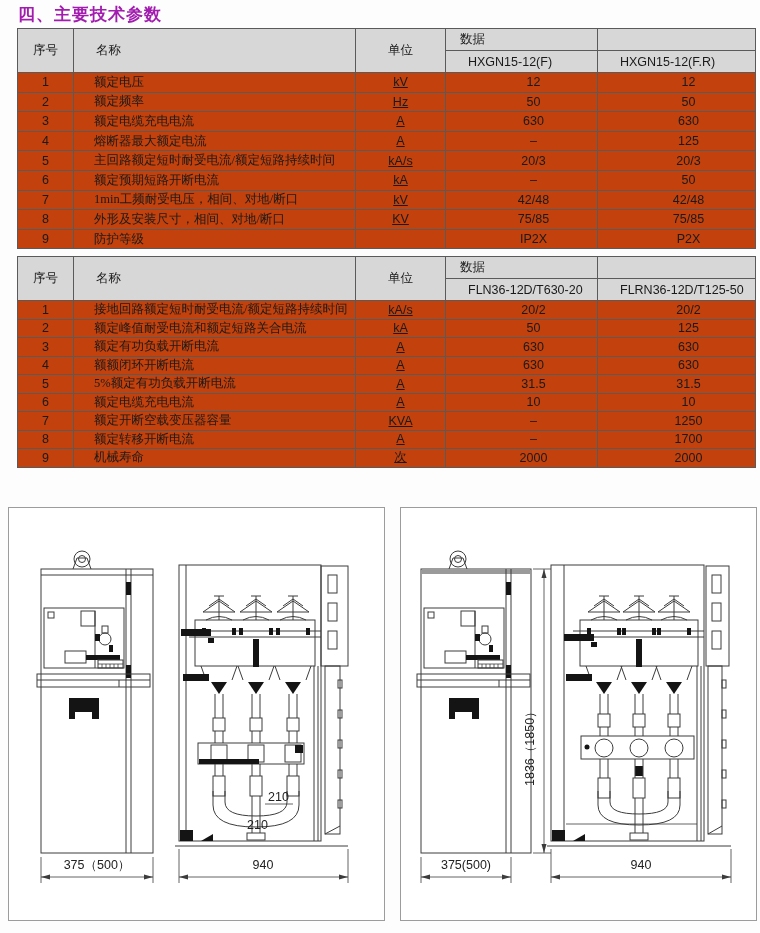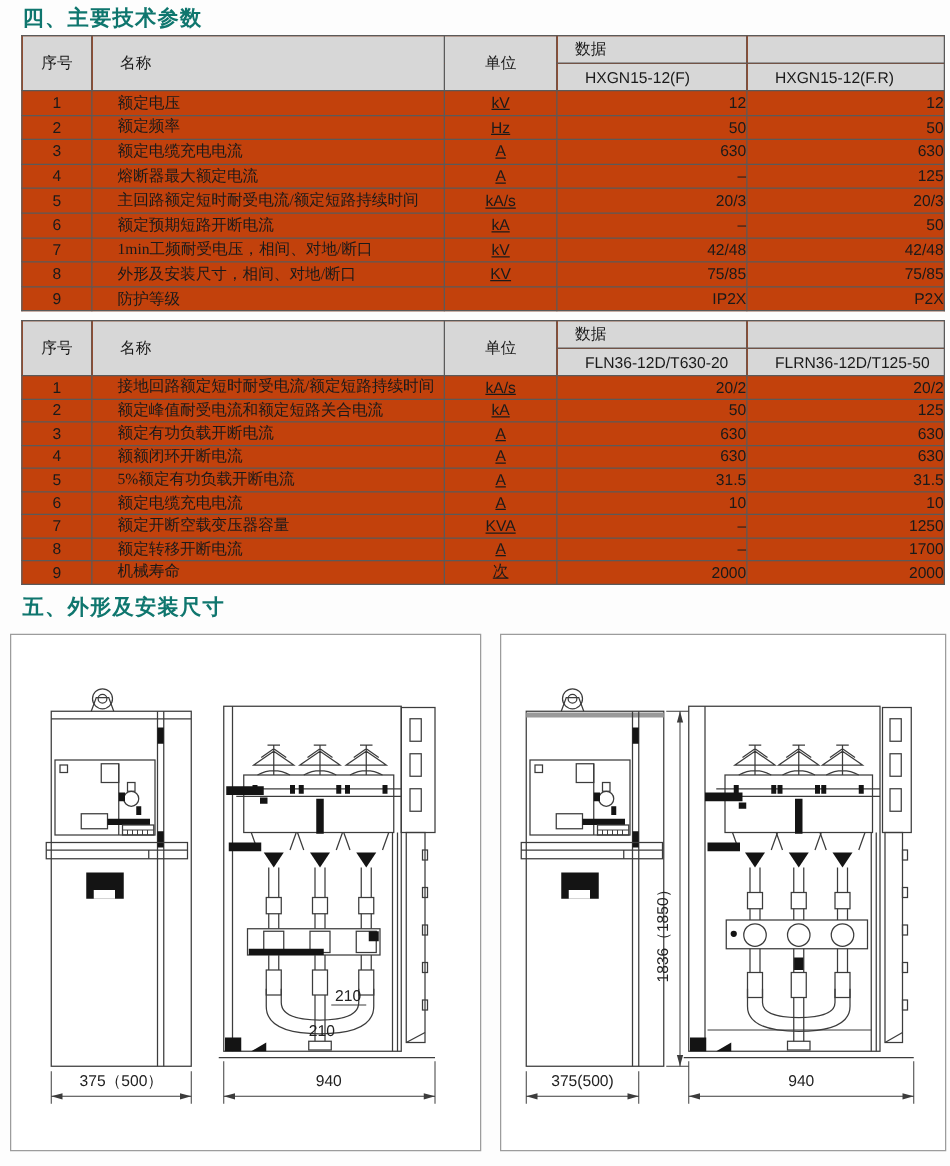--- a/index.html
+++ b/index.html
@@ -1,37 +1,37 @@
 <!DOCTYPE html>
 <html><head>
 <meta charset="utf-8">
 <style>
   html,body{margin:0;padding:0;background:#e8e8e8;}
   .page{position:relative;width:760px;height:933px;background:#fdfdfd;overflow:hidden;
         font-family:"Liberation Sans","DejaVu Sans",sans-serif;color:#1a1a1a;}
-  .sec-title{position:absolute;left:18px;font-size:17px;font-weight:bold;color:#0f766e;letter-spacing:1px;}
+  .sec-title{position:absolute;left:18px;font-size:17px;font-weight:bold;color:#a21caf;letter-spacing:1px;}
   #title4{top:3px;}
   #title5{top:474px;}
 
   table.params{position:absolute;left:17px;border-collapse:collapse;table-layout:fixed;width:738px;
                font-size:12.5px;background:#c2410c;}
   #table1{top:28px;}
   #table2{top:256px;}
   .params th,.params td{border:1px solid #5a5a5a;font-weight:normal;overflow:hidden;
                         white-space:nowrap;vertical-align:middle;padding:0;}
   .params thead th{background:#d7d7d7;height:21px;text-align:left;}
   .params thead th.hc{text-align:center;}
   .params thead th.hd{padding-left:14px;}
   .params thead th.hm{padding-left:22px;}
   #table1 tbody td{height:18.6px;}
   #table2 tbody td{height:17.5px;}
   td.c-no{text-align:center;}
   td.c-name{padding-left:20px;text-align:left;font-family:Liberation Serif, serif;}
   td.c-unit{text-align:center;text-decoration:underline;}
-  td.c-v{padding-left:24px;text-align:right;}
+  td.c-v{padding-left:24px;text-align:center;}
 
   .panel{position:absolute;top:507px;background:#ffffff;border:1px solid #9c9c9c;}
   #panel-left{left:8px;width:375px;height:412px;}
   #panel-right{left:400px;width:355px;height:412px;}
   .panel svg{display:block;width:100%;height:100%;}
   .ln{stroke:#3c3c3c;stroke-width:1;fill:none;}
   .lnt{stroke:#3c3c3c;stroke-width:0.8;fill:none;}
   .blk{fill:#141414;stroke:none;}
   .wht{fill:#ffffff;stroke:#3c3c3c;stroke-width:1;}
   .dim{stroke:#3c3c3c;stroke-width:0.8;fill:none;}
@@ -214,21 +214,20 @@
         <tr>
           <td class="c-no">9</td>
           <td class="c-name">机械寿命</td>
           <td class="c-unit">次</td>
           <td class="c-v">2000</td>
           <td class="c-v">2000</td>
         </tr>
     </tbody>
   </table>
 
-  <div class="sec-title" id="title5">五、外形及安装尺寸</div>
 
   <div class="panel" id="panel-left">
     <svg viewBox="0 0 375 412">
 
       <g>
         <path class="ln" d="M64,61 L68,50 L78,50 L82,61"></path>
         <circle class="ln" cx="73" cy="51" r="8"></circle>
         <circle class="ln" cx="73" cy="51" r="3.5"></circle>
         <rect class="ln" x="32" y="61" width="112" height="284"></rect>
         <line class="ln" x1="32" y1="67" x2="144" y2="67"></line>

